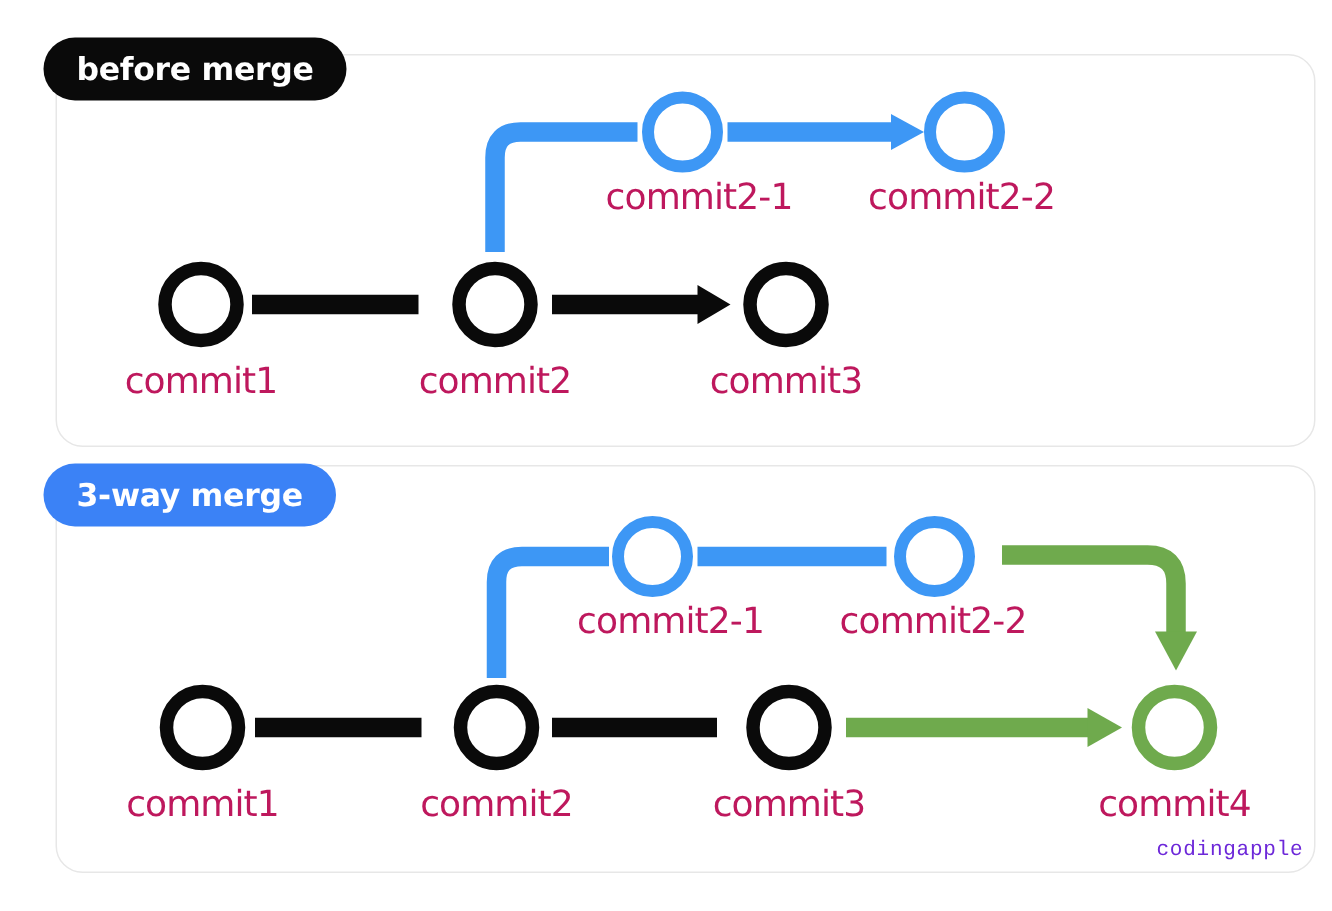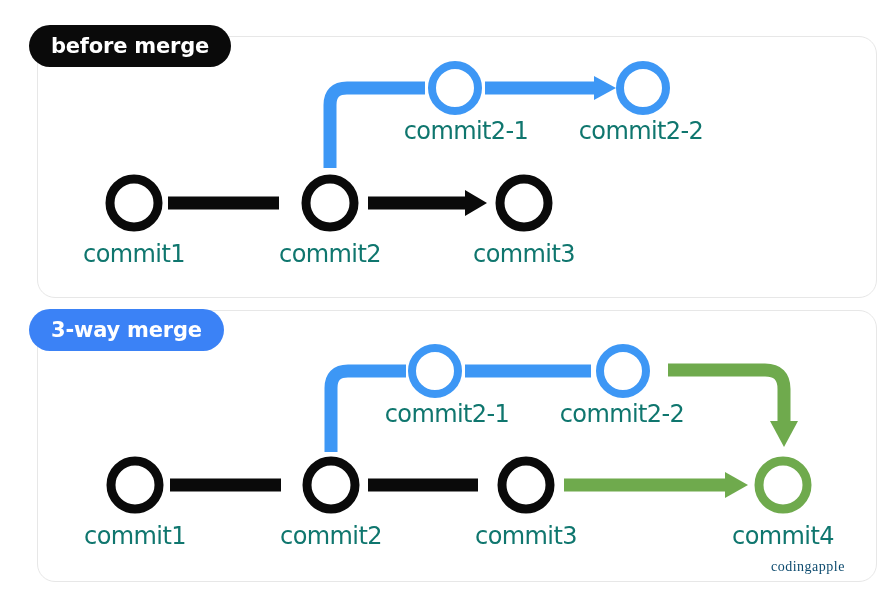--- a/index.html
+++ b/index.html
@@ -67,33 +67,33 @@
     overflow: visible;
     pointer-events: none;
   }
 
   
   .node-label {
     position: absolute;
     transform: translateX(-50%);
     font-family: "DejaVu Sans", sans-serif;
     font-size: 24px;
-    color: #0f766e;
+    color: #be185d;
     white-space: nowrap;
     letter-spacing: -0.6px;
   }
 
   
   #watermark {
     position: absolute;
     left: 758px;
     top: 559px;
-    font-family: Liberation Serif, serif;
+    font-family: Liberation Mono, monospace;
     font-size: 14px;
-    color: #0c4a6e;
+    color: #6d28d9;
     letter-spacing: 0.5px;
     white-space: nowrap;
   }
 </style>
 </head>
 <body>
 
 <div class="stage">
 
   <div class="panel" id="panel-before"></div>

